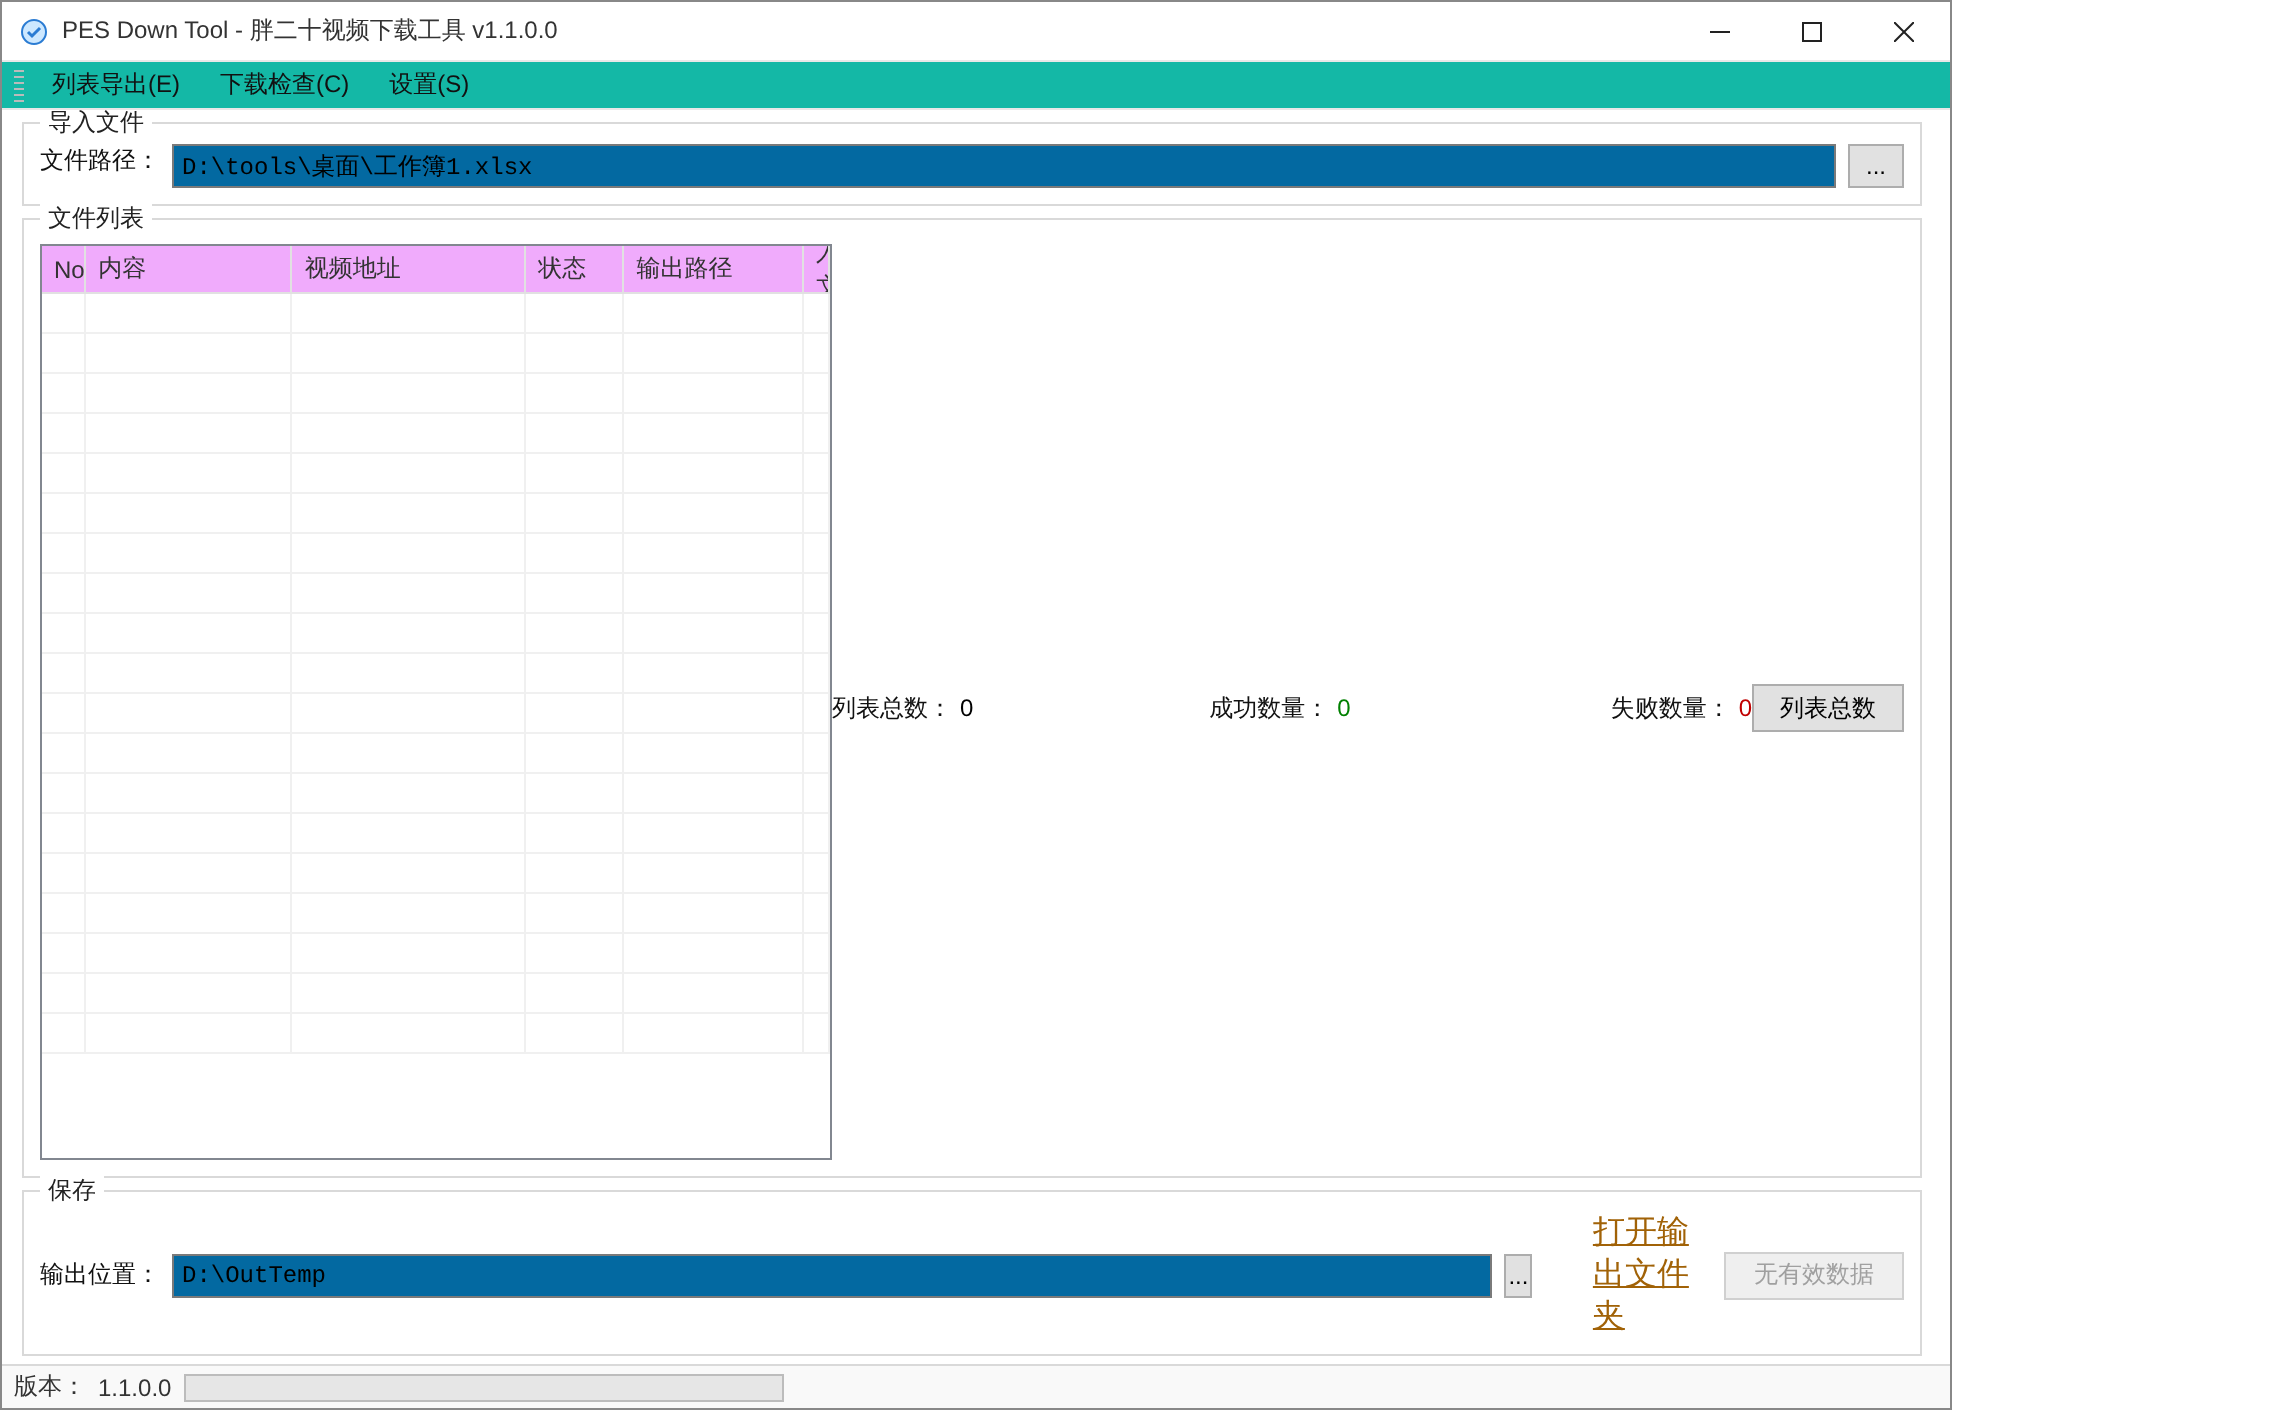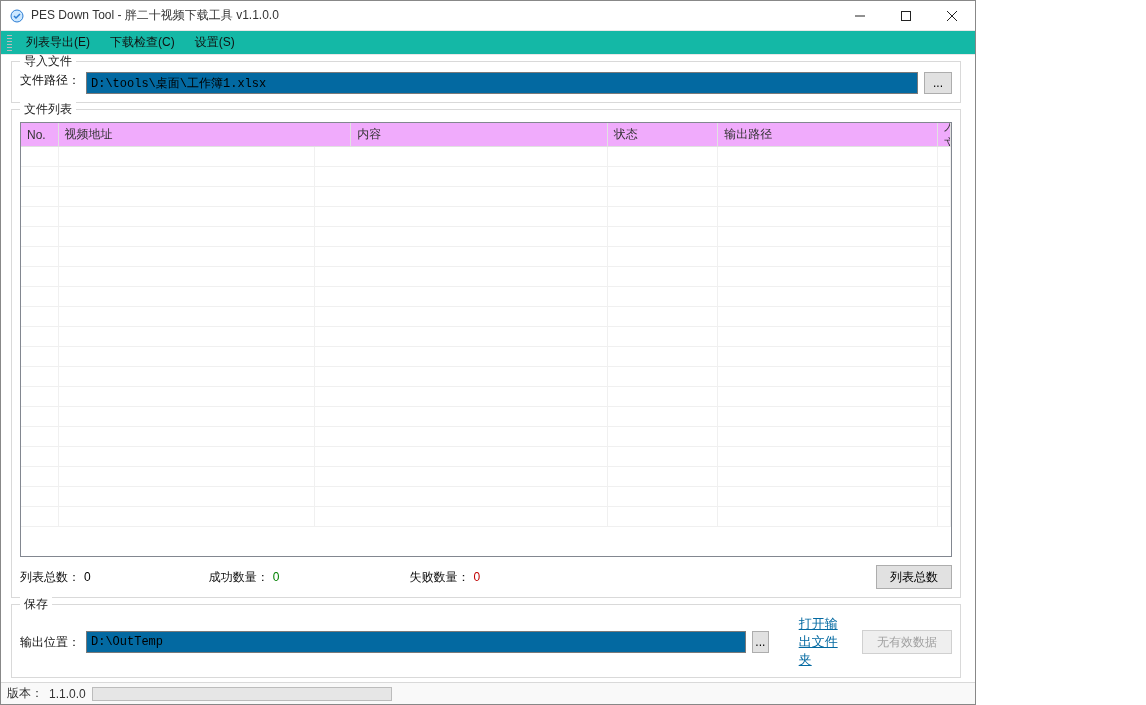--- a/index.html
+++ b/index.html
@@ -24,21 +24,21 @@
 
 
 .group{border:1px solid #d9d9d9;padding:10px 8px 8px 8px;position:relative}
 .group .legend{position:absolute;top:-9px;left:8px;background:#fff;padding:0 4px;font-size:12px;color:#222}
 .row{display:flex;align-items:flex-start;gap:6px}
 .lbl{font-size:12px;color:#111;white-space:nowrap}
 .txtinput{flex:1;height:22px;border:1px solid #7a7a7a;padding:0 4px;font-family:Consolas,"Courier New",monospace;font-size:12px;background:#0369a1;color:#000}
 .smallbtn{width:28px;height:22px;border:1px solid #adadad;background:#e1e1e1;font-size:12px;display:flex;align-items:center;justify-content:center;cursor:default}
 
 
-.group.filelist{flex:1;display:flex;flex-direction:column;min-height:0}
+.group.filelist{flex:1;display:flex;flex-direction:row;min-height:0}
 .tablewrap{flex:1;border:1px solid #828790;margin-top:2px;overflow:hidden;display:flex;flex-direction:column;min-height:0}
 .thead{display:flex;height:24px;background:#f0abfc;border-bottom:1px solid #e1e1e1}
 .th{border-right:1px solid #e1e1e1;padding:4px 6px;font-size:12px;color:#333;display:flex;align-items:center;overflow:hidden}
 .tbody{flex:1;overflow:hidden;background:#fff}
 .trow{display:flex;height:20px}
 .td{border-right:1px solid #f0f0f0;border-bottom:1px solid #f0f0f0;padding:2px 6px;font-size:12px;overflow:hidden}
 
 .col-no{width:40px}
 .col-content{width:280px}
 .col-url{width:320px}
@@ -51,21 +51,21 @@
 .statval{font-size:12px;margin-left:4px}
 .statval.ok{color:#008000}
 .statval.fail{color:#c00000}
 .statgap1{width:118px}
 .statgap2{width:130px}
 .statspacer{flex:1}
 .btn{min-width:76px;height:24px;border:1px solid #adadad;background:#e1e1e1;font-size:12px;padding:0 10px;display:inline-flex;align-items:center;justify-content:center}
 .btn.disabled{color:#a0a0a0;background:#efefef;border-color:#d0d0d0}
 
 
-.link{color:#0369a1;text-decoration:underline;font-size:13px;margin-left:24px;cursor:pointer}
+.link{color:#a16207;text-decoration:underline;font-size:16px;margin-left:24px;cursor:pointer}
 .savewrap{display:flex;align-items:center;gap:6px}
 .savewrap .txtinput{flex:0 0 660px}
 
 
 .statusbar{height:22px;border-top:1px solid #d9d9d9;display:flex;align-items:center;padding:0 6px;gap:6px;background:#f9f9f9}
 .statusbar .cell{font-size:12px;color:#333;white-space:nowrap}
 .statusbar .prog{flex:0 0 300px;height:14px;border:1px solid #bcbcbc;background:#e6e6e6;position:relative}
 .statusbar .prog .bar{height:100%;width:0%;background:#06b025}
 </style>
 </head>
@@ -117,22 +117,22 @@
         <div class="smallbtn">...</div>
       </div>
     </div>
 
     <div class="group filelist">
       <div class="legend">文件列表</div>
 
       <div class="tablewrap">
         <div class="thead">
           <div class="th col-no">No.</div>
+          <div class="th col-content">内容</div>
           <div class="th col-url">视频地址</div>
-          <div class="th col-content">内容</div>
           <div class="th col-status">状态</div>
           <div class="th col-out">输出路径</div>
           <div class="th col-info">导入文件</div>
         </div>
         <div class="tbody" id="tbody">
             <div class="trow">
               <div class="td col-no"></div>
               <div class="td col-content"></div>
               <div class="td col-url"></div>
               <div class="td col-status"></div>

